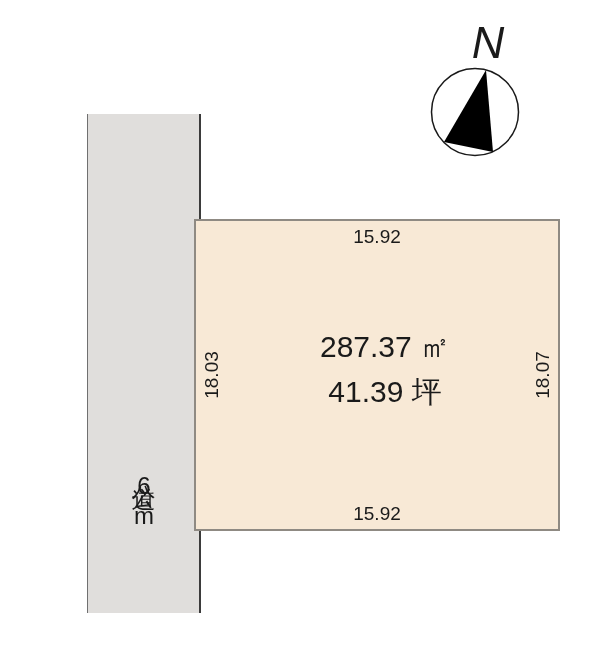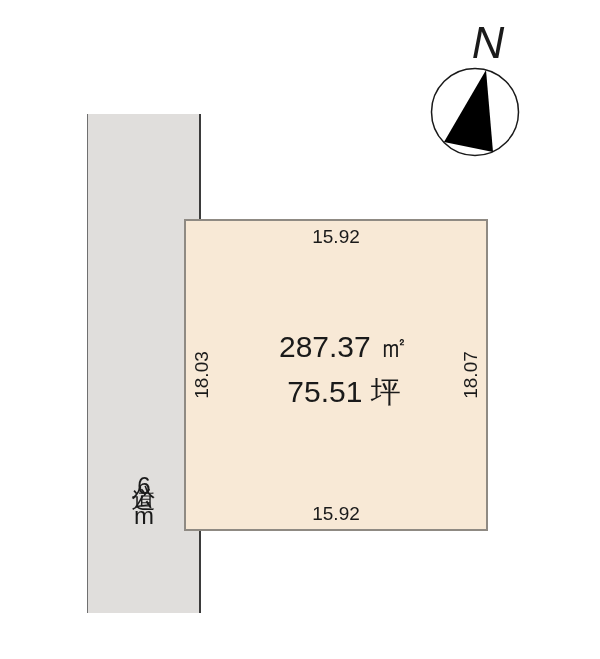--- a/index.html
+++ b/index.html
@@ -66,23 +66,23 @@
     font-size: 24px;
     line-height: 1;
     letter-spacing: 3px;
     color: var(--ink);
     white-space: nowrap;
   }
 
   
   .parcel {
     position: absolute;
-    left: 184px;
+    left: 194px;
     top: 219px;
-    width: 304px;
+    width: 366px;
     height: 312px;
     background: var(--parcel-fill);
     border: 2px solid var(--parcel-border);
   }
   .dim {
     position: absolute;
     font-size: 19px;
     line-height: 1;
     color: var(--ink);
     white-space: nowrap;
@@ -130,17 +130,17 @@
   </div>
 
   <div class="parcel">
     <div class="dim dim-top">15.92</div>
     <div class="dim dim-bottom">15.92</div>
     <div class="dim dim-left">18.03</div>
     <div class="dim dim-right">18.07</div>
 
     <div class="area-block">
       <div class="area-line">287.37 ㎡</div>
-      <div class="area-line">75.51 坪</div>
+      <div class="area-line">41.39 坪</div>
     </div>
   </div>
 
 </div>
 
 </body></html>

